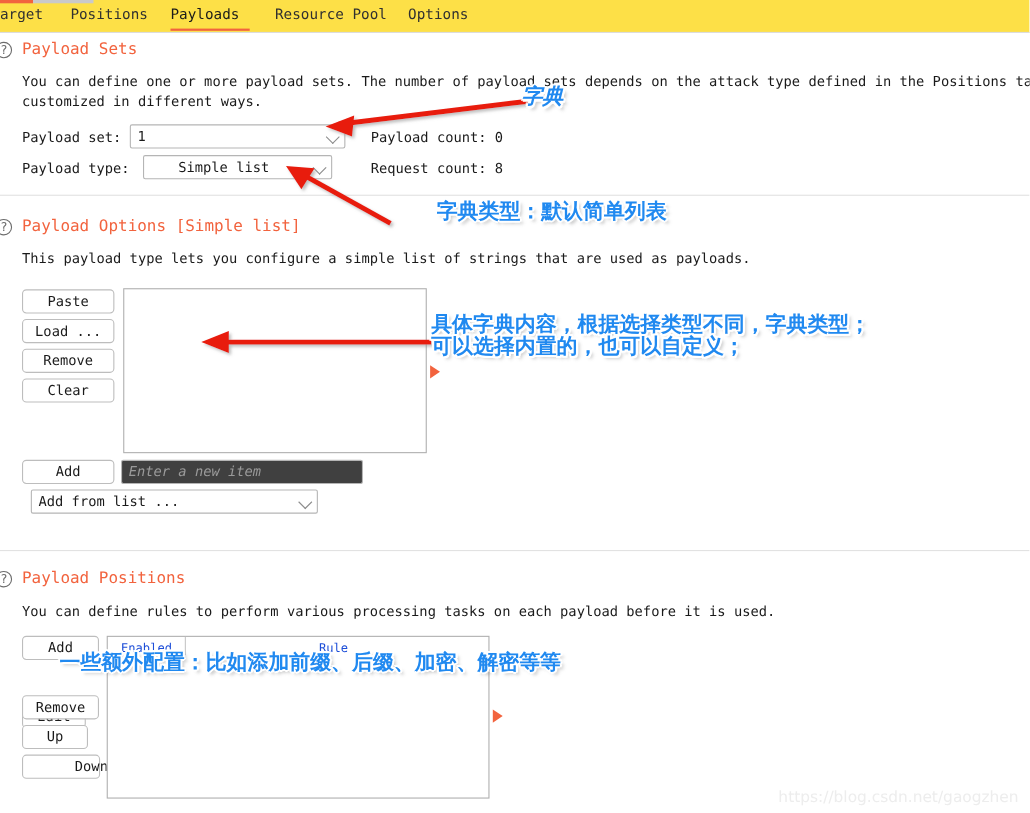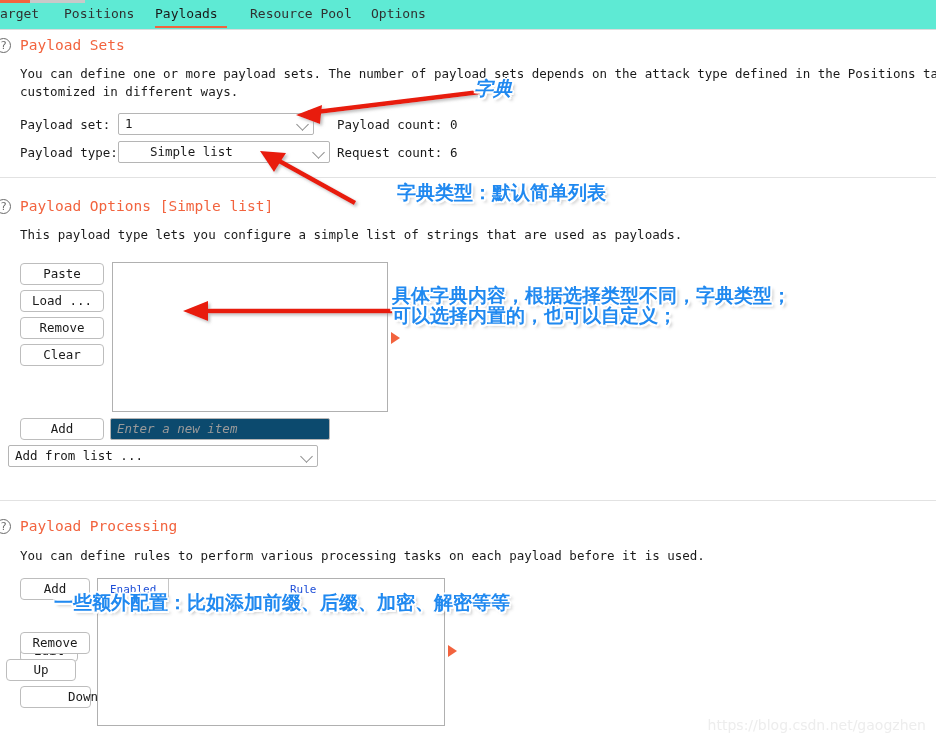--- a/index.html
+++ b/index.html
@@ -12,21 +12,21 @@
     font-family: "DejaVu Sans Mono", "Liberation Mono", monospace;
     font-size: 12.5px;
     color: #1a1a1a;
     position: relative;
   }
 
   
   #tabbar {
     position: absolute; left: 0; top: 0;
     width: 936px; height: 29px;
-    background: #5eead4;
+    background: #fde047;
     border-bottom: 1px solid #dcdcdc;
   }
   #tabbar .toprule-orange {
     position: absolute; left: 0; top: 0; width: 30px; height: 3px;
     background: #f2633e;
   }
   #tabbar .toprule-gray {
     position: absolute; left: 30px; top: 0; width: 55px; height: 3px;
     background: #c9c9c9;
   }
@@ -123,21 +123,21 @@
     position: absolute;
     box-sizing: border-box;
     border: 1px solid #b0b0b0;
     background: #ffffff;
   }
   .textfield {
     position: absolute;
     box-sizing: border-box;
     border: 1px solid #b5b5b5;
     border-radius: 2px;
-    background: #0c4a6e;
+    background: #404040;
     font-size: 12.5px;
     padding: 0 6px;
     line-height: 20px;
     height: 22px;
     color: #9a9a9a;
     font-style: italic;
     white-space: nowrap;
     overflow: hidden;
   }
   .tblhdr {
@@ -217,62 +217,62 @@
 <div class="body-text" style="left:20px;top:84px;">customized in different ways.</div>
 
 <div class="lbl" style="left:20px;top:117px;">Payload set:</div>
 <div class="combo" style="left:118px;top:113px;width:196px;">
   <span>1</span>
   <span class="chev"></span>
 </div>
 <div class="lbl" style="left:337px;top:117px;">Payload count: 0</div>
 
 <div class="lbl" style="left:20px;top:145px;">Payload type:</div>
-<div class="combo" style="left:118px;top:141px;width:212px;padding-left:31px;">
+<div class="combo" style="left:130px;top:141px;width:172px;padding-left:31px;">
   <span>Simple list</span>
   <span class="chev"></span>
 </div>
-<div class="lbl" style="left:337px;top:145px;">Request count: 6</div>
+<div class="lbl" style="left:337px;top:145px;">Request count: 8</div>
 
 <div class="hr" style="top:177px;"></div>
 
 <div class="qmark" style="left:-4px;top:199px;">?</div>
 <div class="sec-title" style="left:20px;top:198px;">Payload Options [Simple list]</div>
 
 <div class="body-text" style="left:20px;top:227px;">This payload type lets you configure a simple list of strings that are used as payloads.</div>
 
 <div class="btn" style="left:20px;top:263px;width:84px;">Paste</div>
 <div class="btn" style="left:20px;top:290px;width:84px;">Load ...</div>
 <div class="btn" style="left:20px;top:317px;width:84px;">Remove</div>
 <div class="btn" style="left:20px;top:344px;width:84px;">Clear</div>
 
 <div class="listbox" style="left:112px;top:262px;width:276px;height:150px;"></div>
 
 <div class="btn" style="left:20px;top:418px;width:84px;">Add</div>
 <div class="textfield" style="left:110px;top:418px;width:220px;">
   <span>Enter a new item</span>
 </div>
-<div class="combo" style="left:8px;top:445px;width:310px;">
+<div class="combo" style="left:28px;top:445px;width:261px;">
   <span>Add from list ...</span>
   <span class="chev"></span>
 </div>
 
 <div class="tri" style="left:391px;top:332px;"></div>
 
 <div class="hr" style="top:500px;"></div>
 
 <div class="qmark" style="left:-4px;top:519px;">?</div>
-<div class="sec-title" style="left:20px;top:518px;">Payload Processing</div>
+<div class="sec-title" style="left:20px;top:518px;">Payload Positions</div>
 
 <div class="body-text" style="left:20px;top:548px;">You can define rules to perform various processing tasks on each payload before it is used.</div>
 
 <div class="btn" style="left:20px;top:578px;width:70px;">Add</div>
 <div class="btn" style="left:20px;top:640px;width:58px;">Edit</div>
 <div class="btn" style="left:20px;top:632px;width:70px;">Remove</div>
-<div class="btn" style="left:6px;top:659px;width:70px;">Up</div>
+<div class="btn" style="left:20px;top:659px;width:60px;">Up</div>
 <div class="btn" style="left:20px;top:686px;width:71px;padding-left:47px;">Down</div>
 
 <div class="listbox" style="left:97px;top:578px;width:348px;height:148px;"></div>
 <div class="tblhdr" style="left:110px;top:583px;">Enabled</div>
 <div class="tblhdr" style="left:290px;top:583px;">Rule</div>
 <div class="tbl-divider" style="left:168px;top:579px;height:21px;"></div>
 
 <div class="tri" style="left:448px;top:645px;"></div>
 
 <svg class="arrow" style="left:0;top:0;width:936px;height:739px;" viewBox="0 0 936 739">

